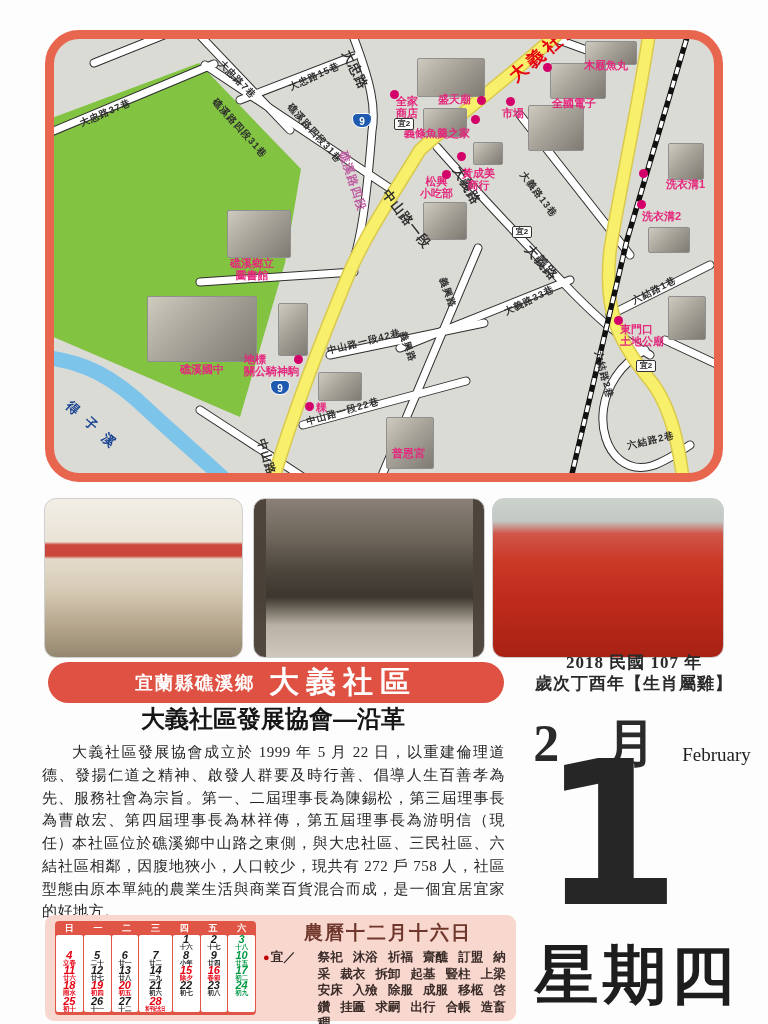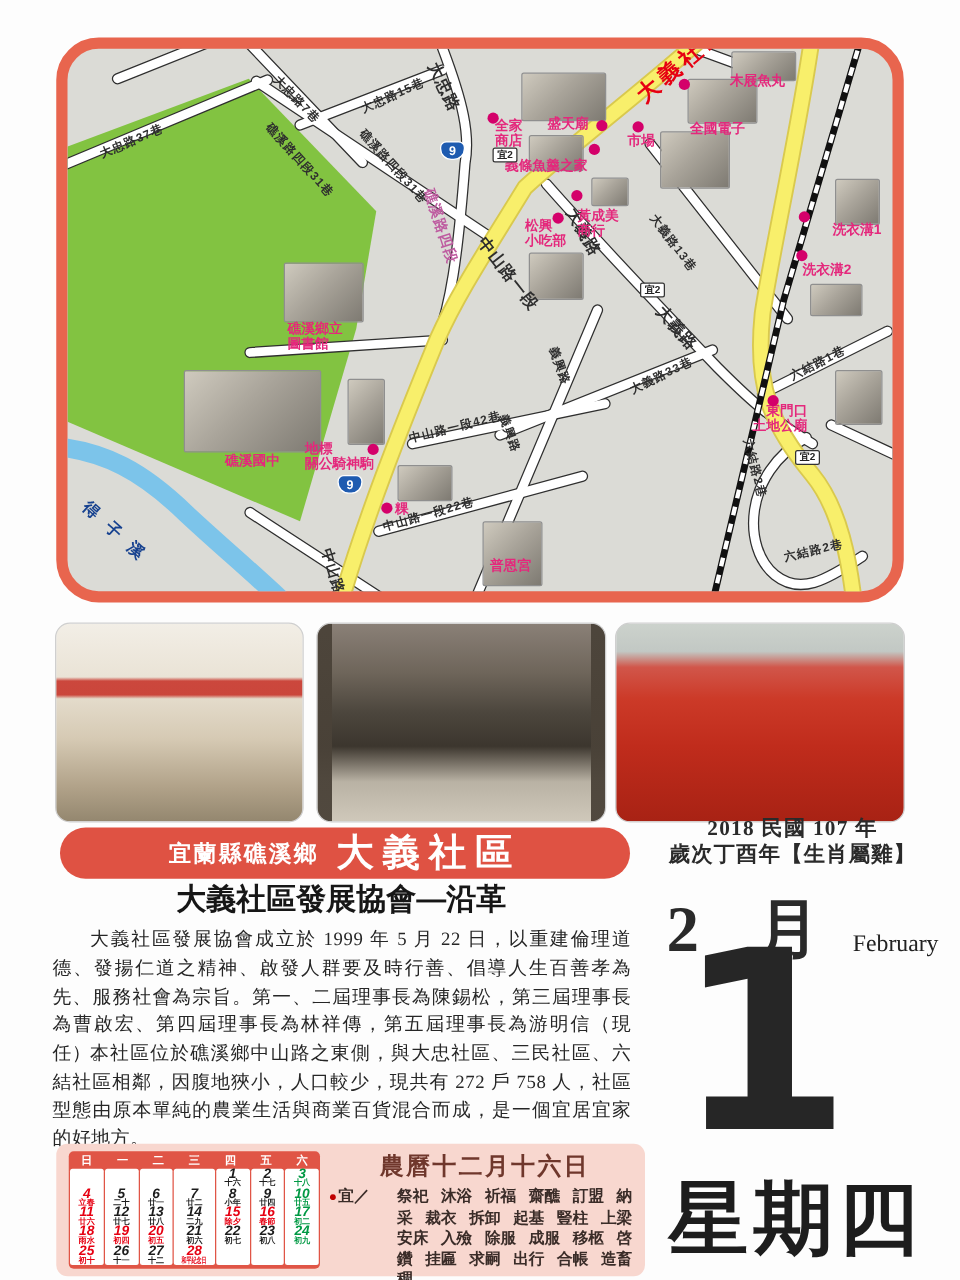--- a/index.html
+++ b/index.html
@@ -11,21 +11,21 @@
     border:9px solid #E8654E;border-radius:34px;background:#DBDBD6;box-sizing:border-box;overflow:hidden;}
   #map-inner{position:absolute;left:0;top:0;width:660px;height:434px;}
   #map-svg{position:absolute;left:0;top:0;}
   .rl{position:absolute;transform-origin:0 0;font-family:"Liberation Sans","DejaVu Sans",sans-serif;
       font-weight:bold;font-size:9.5px;color:#2e2e2e;white-space:nowrap;letter-spacing:1px;}
   .rl.big{font-size:13px;}
   .rl.mid{font-size:11.5px;}
   .rl.pink{color:#BE5CA0;}
   .rl.water{color:#16418F;font-size:13px;letter-spacing:11px;}
   .poi{position:absolute;font-family:"Liberation Sans","DejaVu Sans",sans-serif;font-weight:bold;
-       font-size:11px;line-height:1.12;color:#E4287C;white-space:pre-line;}
+       font-size:11px;line-height:1.12;color:#E4287C;white-space:pre-line;text-align:center;}
   .dot{position:absolute;width:9px;height:9px;border-radius:50%;background:#D4006A;}
   .mp{position:absolute;border:1px solid #8f8f8f;border-radius:2px;
       background:linear-gradient(135deg,#cfcabe 0%,#a9a49a 45%,#7e7a72 100%);}
   .area-label{position:absolute;transform-origin:0 0;font-family:"Liberation Serif",serif;
       font-weight:bold;font-size:18px;color:#E60012;letter-spacing:4px;white-space:nowrap;}
   .hw9{position:absolute;width:20px;height:15px;background:#1E5BB0;color:#fff;
       font:bold 10px/15px "Liberation Sans",sans-serif;text-align:center;
       border-radius:5px 5px 9px 9px;border:1px solid #fff;box-sizing:border-box;}
   .yi2{position:absolute;min-width:20px;height:12px;background:#fff;border:1px solid #333;
       color:#222;font:bold 8px/10px "Liberation Sans",sans-serif;text-align:center;
@@ -204,21 +204,21 @@
       <span class="poi" style="left:408px;top:128px">黃成美
 商行</span>
       <i class="dot" style="left:403px;top:113px"></i>
       <span class="poi" style="left:366px;top:136px">松興
 小吃部</span>
       <i class="dot" style="left:388px;top:131px"></i>
       <span class="poi" style="left:612px;top:139px">洗衣溝1</span>
       <i class="dot" style="left:585px;top:130px"></i>
       <span class="poi" style="left:588px;top:171px">洗衣溝2</span>
       <i class="dot" style="left:583px;top:161px"></i>
-      <span class="poi" style="left:548px;top:284px;text-align:right">東門口
+      <span class="poi" style="left:566px;top:284px;text-align:left">東門口
 土地公廟</span>
       <i class="dot" style="left:560px;top:277px"></i>
       <span class="poi" style="left:176px;top:218px">礁溪鄉立
 圖書館</span>
       <span class="poi" style="left:126px;top:324px">礁溪國中</span>
       <span class="poi" style="left:190px;top:314px;text-align:left">地標
 關公騎神駒</span>
       <i class="dot" style="left:240px;top:316px"></i>
       <span class="poi" style="left:262px;top:362px">粿</span>
       <i class="dot" style="left:251px;top:363px"></i>

